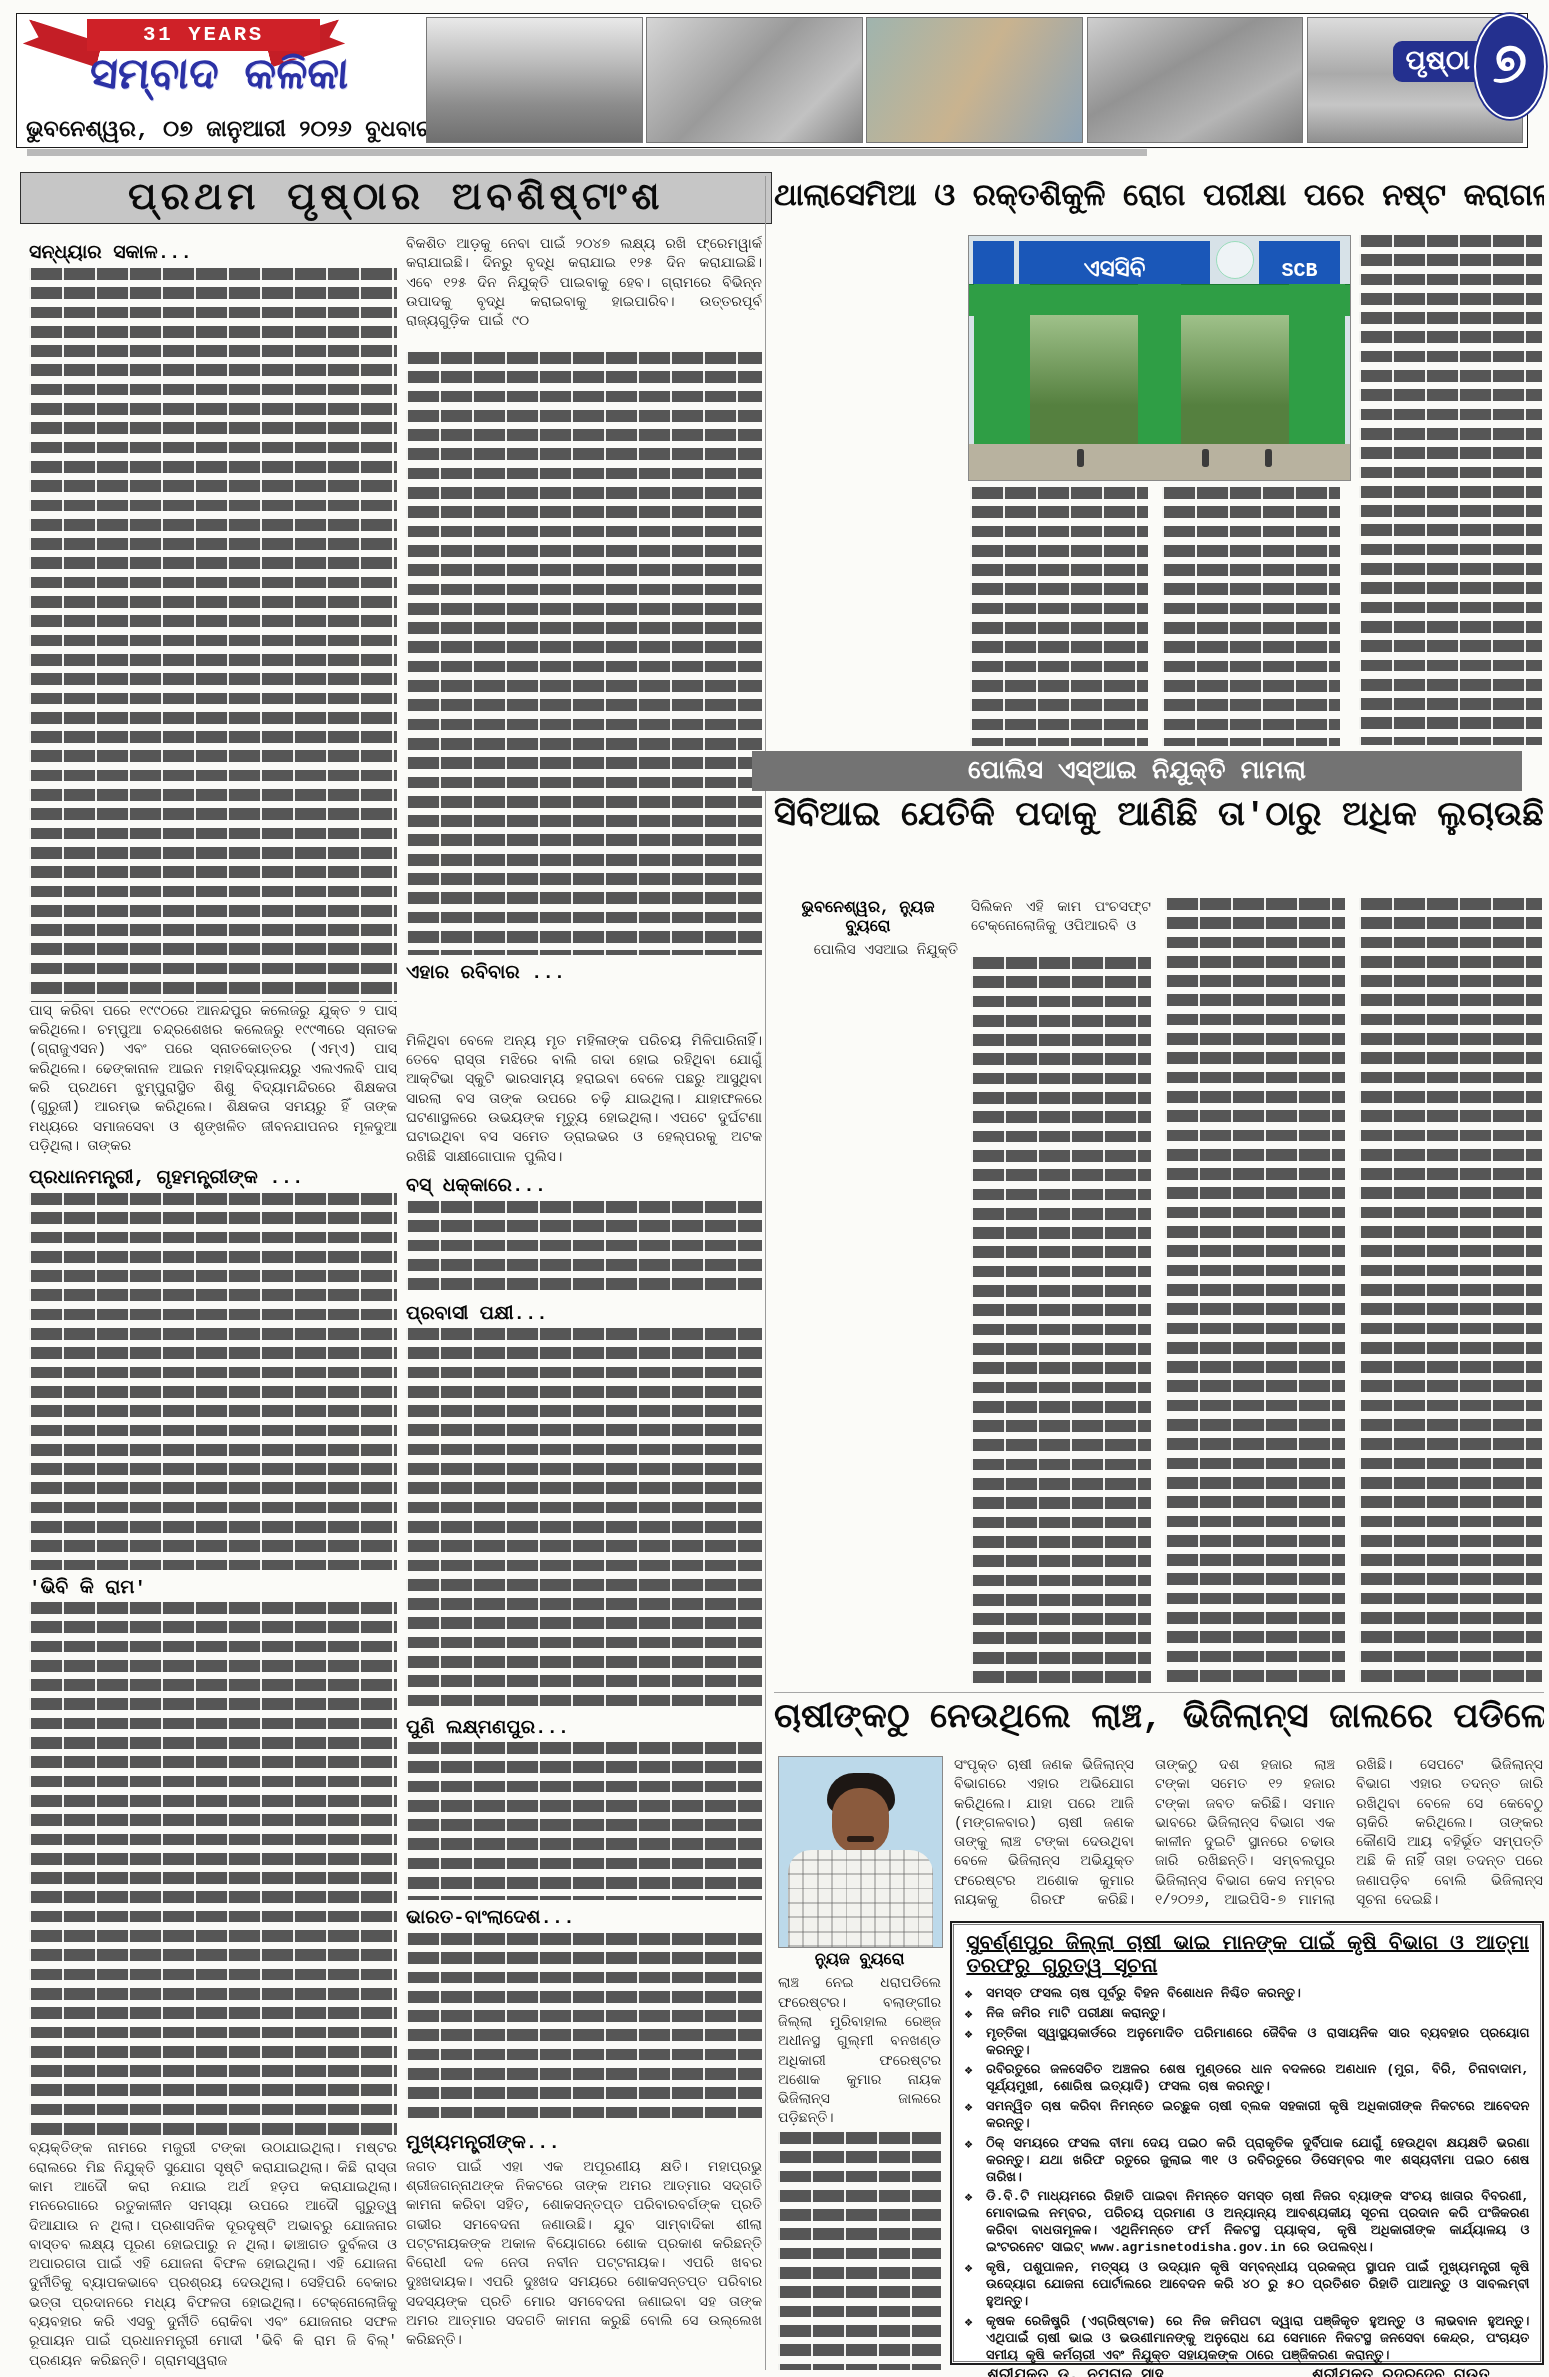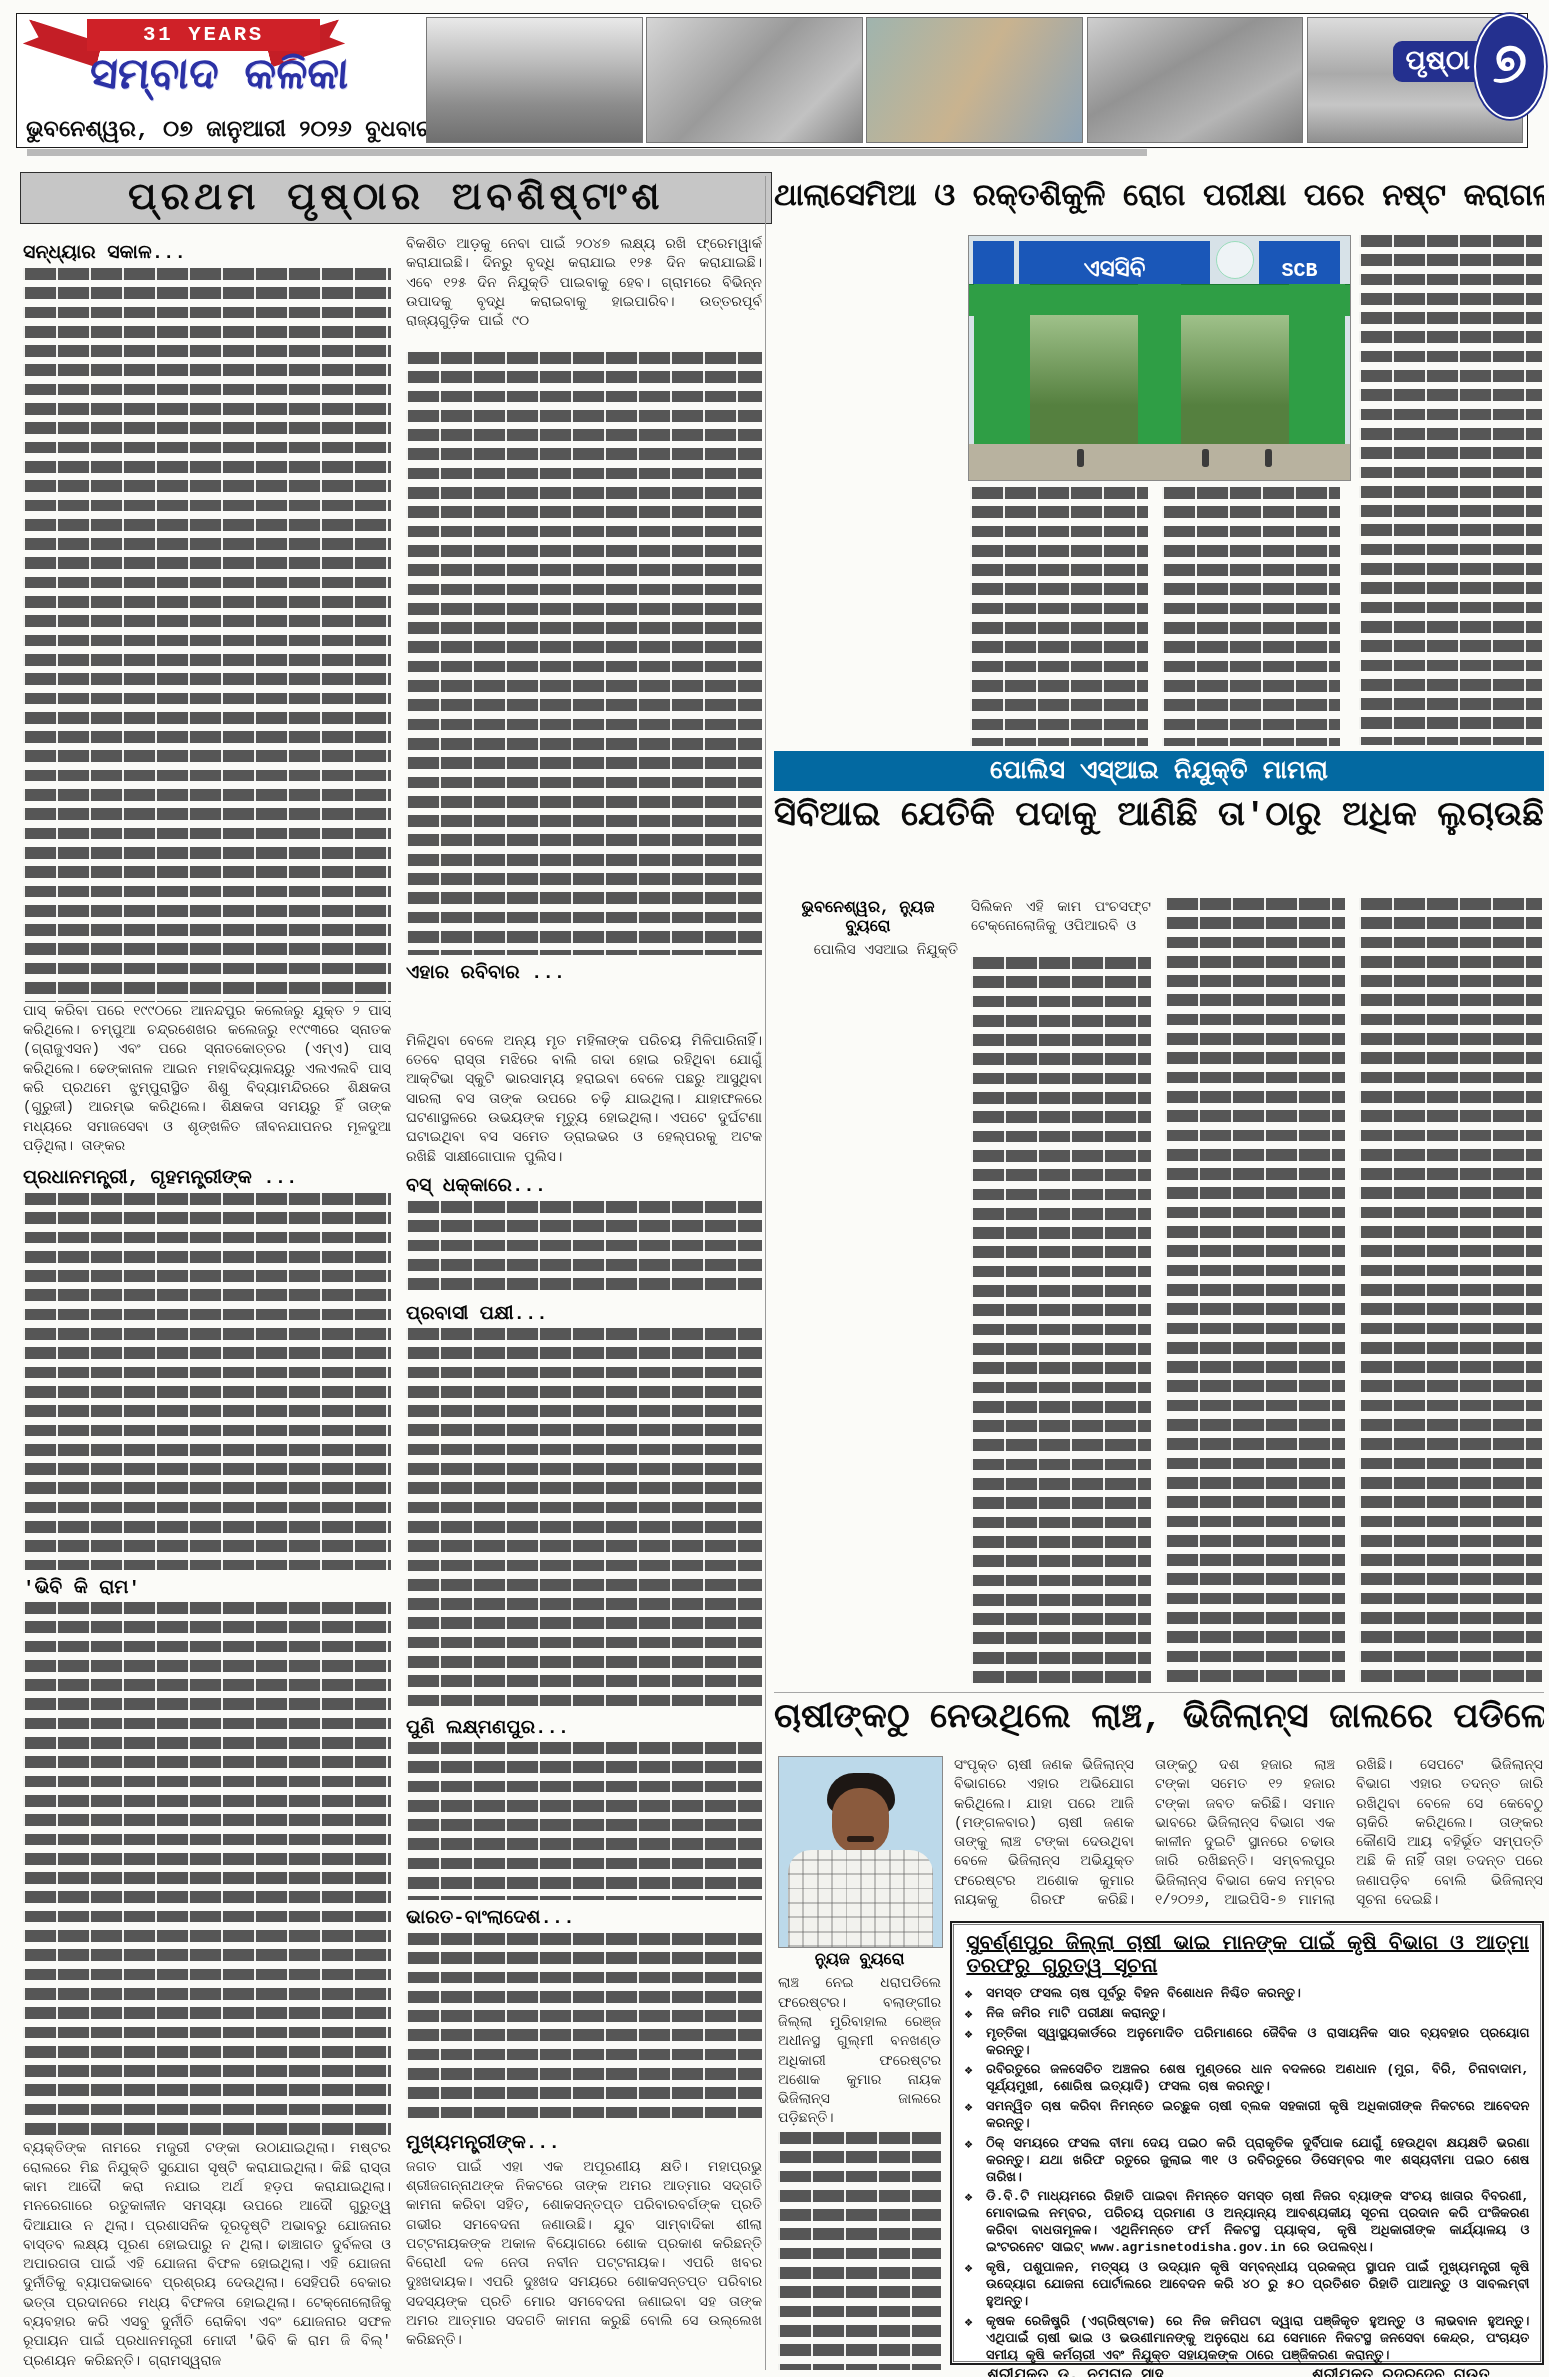--- a/index.html
+++ b/index.html
@@ -31,21 +31,21 @@
               border-radius:9px;color:#fff;font-size:27px;font-weight:bold;
               display:flex;align-items:center;padding-left:12.6px;box-sizing:border-box;}
   .badge-oval{position:absolute;left:1474px;top:14.4px;width:68px;height:101px;background:#24308f;
               border-radius:50%;border:2.7px solid #fff;box-shadow:0 0 0 1.8px #24308f;
               color:#fff;font-size:56px;font-weight:bold;display:flex;align-items:center;justify-content:center;}
   
   .left-headline-bar{position:absolute;left:20px;top:172px;width:752px;height:52px;background:#c6c6c6;
         border:1.8px solid #2e2e2e;display:flex;align-items:center;justify-content:center;
         font-size:38px;font-weight:bold;letter-spacing:4.5px;color:#0a0a0a;white-space:nowrap;overflow:hidden;box-sizing:border-box;}
   .col{position:absolute;top:235px;height:2135px;display:flex;flex-direction:column;}
-  .col-a{left:23px;width:368px;}
+  .col-a{left:29px;width:368px;}
   .col-b{left:406px;width:356px;}
   .subhead{font-size:19px;font-weight:bold;color:#050505;margin:7.2px 0 3.6px 0;flex:none;}
   .excerpt{font-size:14px;line-height:19.3px;text-align:justify;color:#191919;flex:none;overflow:hidden;}
   .lines{flex:none;opacity:.82;
      background-image:repeating-linear-gradient(to right,rgba(251,251,248,.95) 0 1.8px,transparent 1.8px 33px),
                       repeating-linear-gradient(to bottom,#333 0 11.7px,transparent 11.7px 19.3px);}
   .vrule{position:absolute;left:765px;top:176px;width:0.9px;height:2194px;background:#9a9a9a;}
   .hrule{position:absolute;height:0.9px;background:#a6a6a6;}
   
   .headline{position:absolute;left:774px;width:770px;text-align:center;font-weight:bold;color:#0a0a0a;
@@ -61,21 +61,21 @@
   .scb-board.small{width:41px;}
   .scb-board.main{flex:1;font-size:23px;}
   .scb-circle{width:36px;height:36px;border-radius:50%;background:#eef3f6;border:0.9px solid #9db;flex:none;}
   .scb-board.right{width:81px;font-size:20px;}
   .scb-beam{position:absolute;left:0;right:0;top:48px;height:30.5px;background:#2f9e45;border-top:1.8px solid #1c7a31;}
   .scb-pillar{position:absolute;top:48px;bottom:0;background:#2f9e45;}
   .scb-open{position:absolute;top:79px;bottom:36px;background:linear-gradient(180deg,#9fc18a,#55803f 70%);}
   .scb-road{position:absolute;left:0;right:0;bottom:0;height:36px;background:#b8b29f;}
   .scb-person{position:absolute;bottom:12.6px;width:7.2px;height:18px;background:#3b3b3b;border-radius:2.7px;}
   
-  .kicker{position:absolute;left:774px;top:751px;width:770px;height:40px;background:#0369a1;color:#fff;
+  .kicker{position:absolute;left:752px;top:751px;width:770px;height:40px;background:#737373;color:#fff;
           font-size:25px;font-weight:bold;display:flex;align-items:center;justify-content:center;}
   .cbi-headline{top:797px;font-size:34px;}
   
   .farmer-headline{top:1699px;font-size:34px;}
   .man-photo{position:absolute;left:778px;top:1756px;width:163px;height:190px;border:0.9px solid #888;
              background:#bcd9ea;overflow:hidden;}
   .man-hair{position:absolute;left:48px;top:16px;width:68px;height:41px;background:#1d1714;border-radius:34px 34px 18px 18px;}
   .man-face{position:absolute;left:53px;top:30.5px;width:57px;height:66px;background:#8a5a3d;border-radius:27px;}
   .man-moustache{position:absolute;left:68px;top:79px;width:27px;height:6.3px;background:#2a1d16;border-radius:2.7px;}
   .man-shirt{position:absolute;left:9px;top:93px;width:145px;height:97px;background:#f2f2ee;

